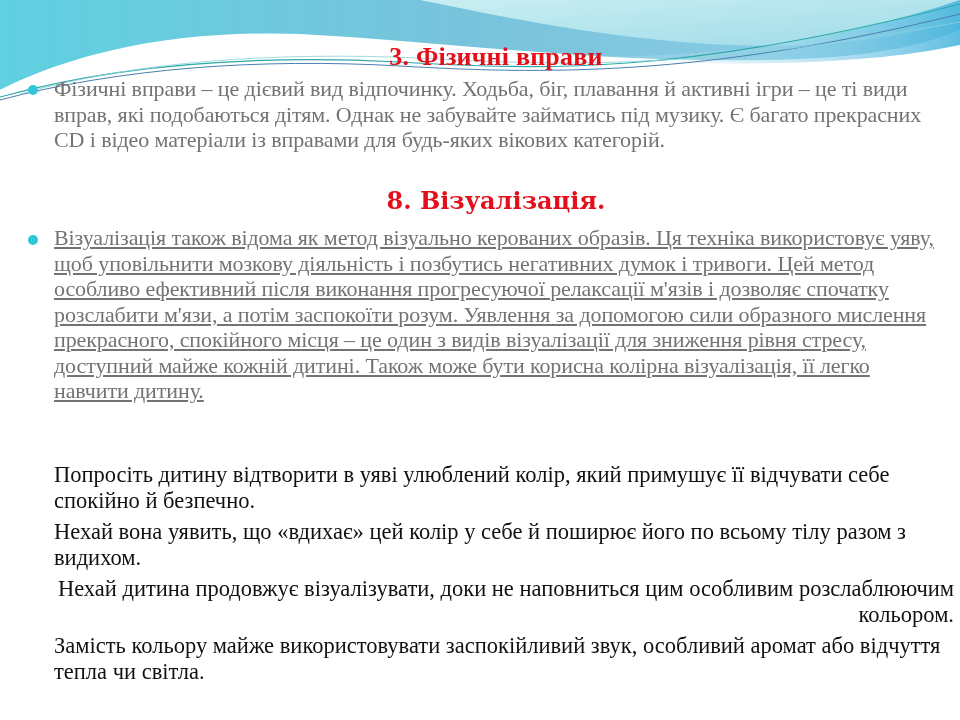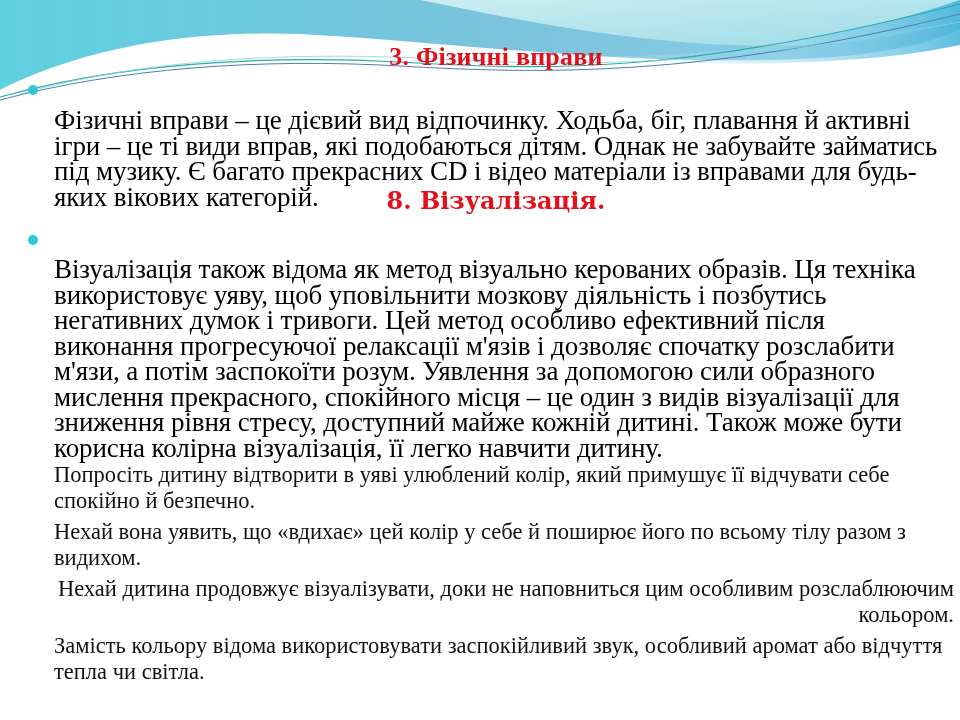--- a/index.html
+++ b/index.html
@@ -4,24 +4,24 @@
 <style>
   html, body { margin: 0; padding: 0; }
   body { width: 960px; height: 720px; overflow: hidden; background: #ffffff; position: relative;
          font-family: "Liberation Serif", "DejaVu Serif", serif; }
   .bg { position: absolute; left: 0; top: 0; width: 960px; height: 720px; z-index: 0; }
   .slide { position: absolute; left: 0; top: 0; width: 960px; height: 720px; z-index: 1; }
   .heading { position: absolute; left: 16px; width: 960px; text-align: center; color: #e3101b;
              font-weight: bold; font-size: 26px; line-height: 30px; }
   .h1 { top: 42px; font-family: "Liberation Serif", serif; letter-spacing: 0.2px; }
   .h2 { top: 186px; font-family: "DejaVu Serif", serif; font-size: 24px; }
-  .para { position: absolute; left: 54px; width: 890px; color: #000000; font-size: 27px;
-          line-height: 25.5px; letter-spacing: -0.1px; margin-top: 32px; }
+  .para { position: absolute; left: 54px; width: 890px; color: #737373; font-size: 22px;
+          line-height: 25.5px; letter-spacing: -0.1px; }
   .p1 { top: 76px; }
-  .p2 { top: 225px; }
+  .p2 { top: 225px; text-decoration: underline; }
   .sub { position: absolute; left: 54px; width: 900px; color: #111; font-size: 22.5px; line-height: 25.5px; }
   .s1 { top: 462px; }
   .s2 { top: 519px; }
   .s3 { top: 576px; text-align: right; }
   .s4 { top: 633px; }
   .bullet { position: absolute; width: 10px; height: 10px; border-radius: 50%; background: #2fc7d8; }
   .b1 { left: 28px; top: 85px; }
   .b2 { left: 28px; top: 235px; }
 </style>
 </head>
@@ -64,14 +64,14 @@
   <div class="para p1">Фізичні вправи – це дієвий вид відпочинку. Ходьба, біг, плавання й активні ігри – це ті види вправ, які подобаються дітям. Однак не забувайте займатись під музику. Є багато прекрасних CD і відео матеріали із вправами для будь-яких вікових категорій.</div>
 
   <div class="heading h2">8. Візуалізація.</div>
 
   <span class="bullet b2"></span>
   <div class="para p2">Візуалізація також відома як метод візуально керованих образів. Ця техніка використовує уяву, щоб уповільнити мозкову діяльність і позбутись негативних думок і тривоги. Цей метод особливо ефективний після виконання прогресуючої релаксації м'язів і дозволяє спочатку розслабити м'язи, а потім заспокоїти розум. Уявлення за допомогою сили образного мислення прекрасного, спокійного місця – це один з видів візуалізації для зниження рівня стресу, доступний майже кожній дитині. Також може бути корисна колірна візуалізація, її легко навчити дитину.</div>
 
   <div class="sub s2">Нехай вона уявить, що «вдихає» цей колір у себе й поширює його по всьому тілу разом з видихом.</div>
   <div class="sub s1">Попросіть дитину відтворити в уяві улюблений колір, який примушує її відчувати себе спокійно й безпечно.</div>
   <div class="sub s3">Нехай дитина продовжує візуалізувати, доки не наповниться цим особливим розслаблюючим кольором.</div>
-  <div class="sub s4">Замість кольору відома використовувати заспокійливий звук, особливий аромат або відчуття тепла чи світла.</div>
+  <div class="sub s4">Замість кольору майже використовувати заспокійливий звук, особливий аромат або відчуття тепла чи світла.</div>
 </div>
 
 </body></html>

